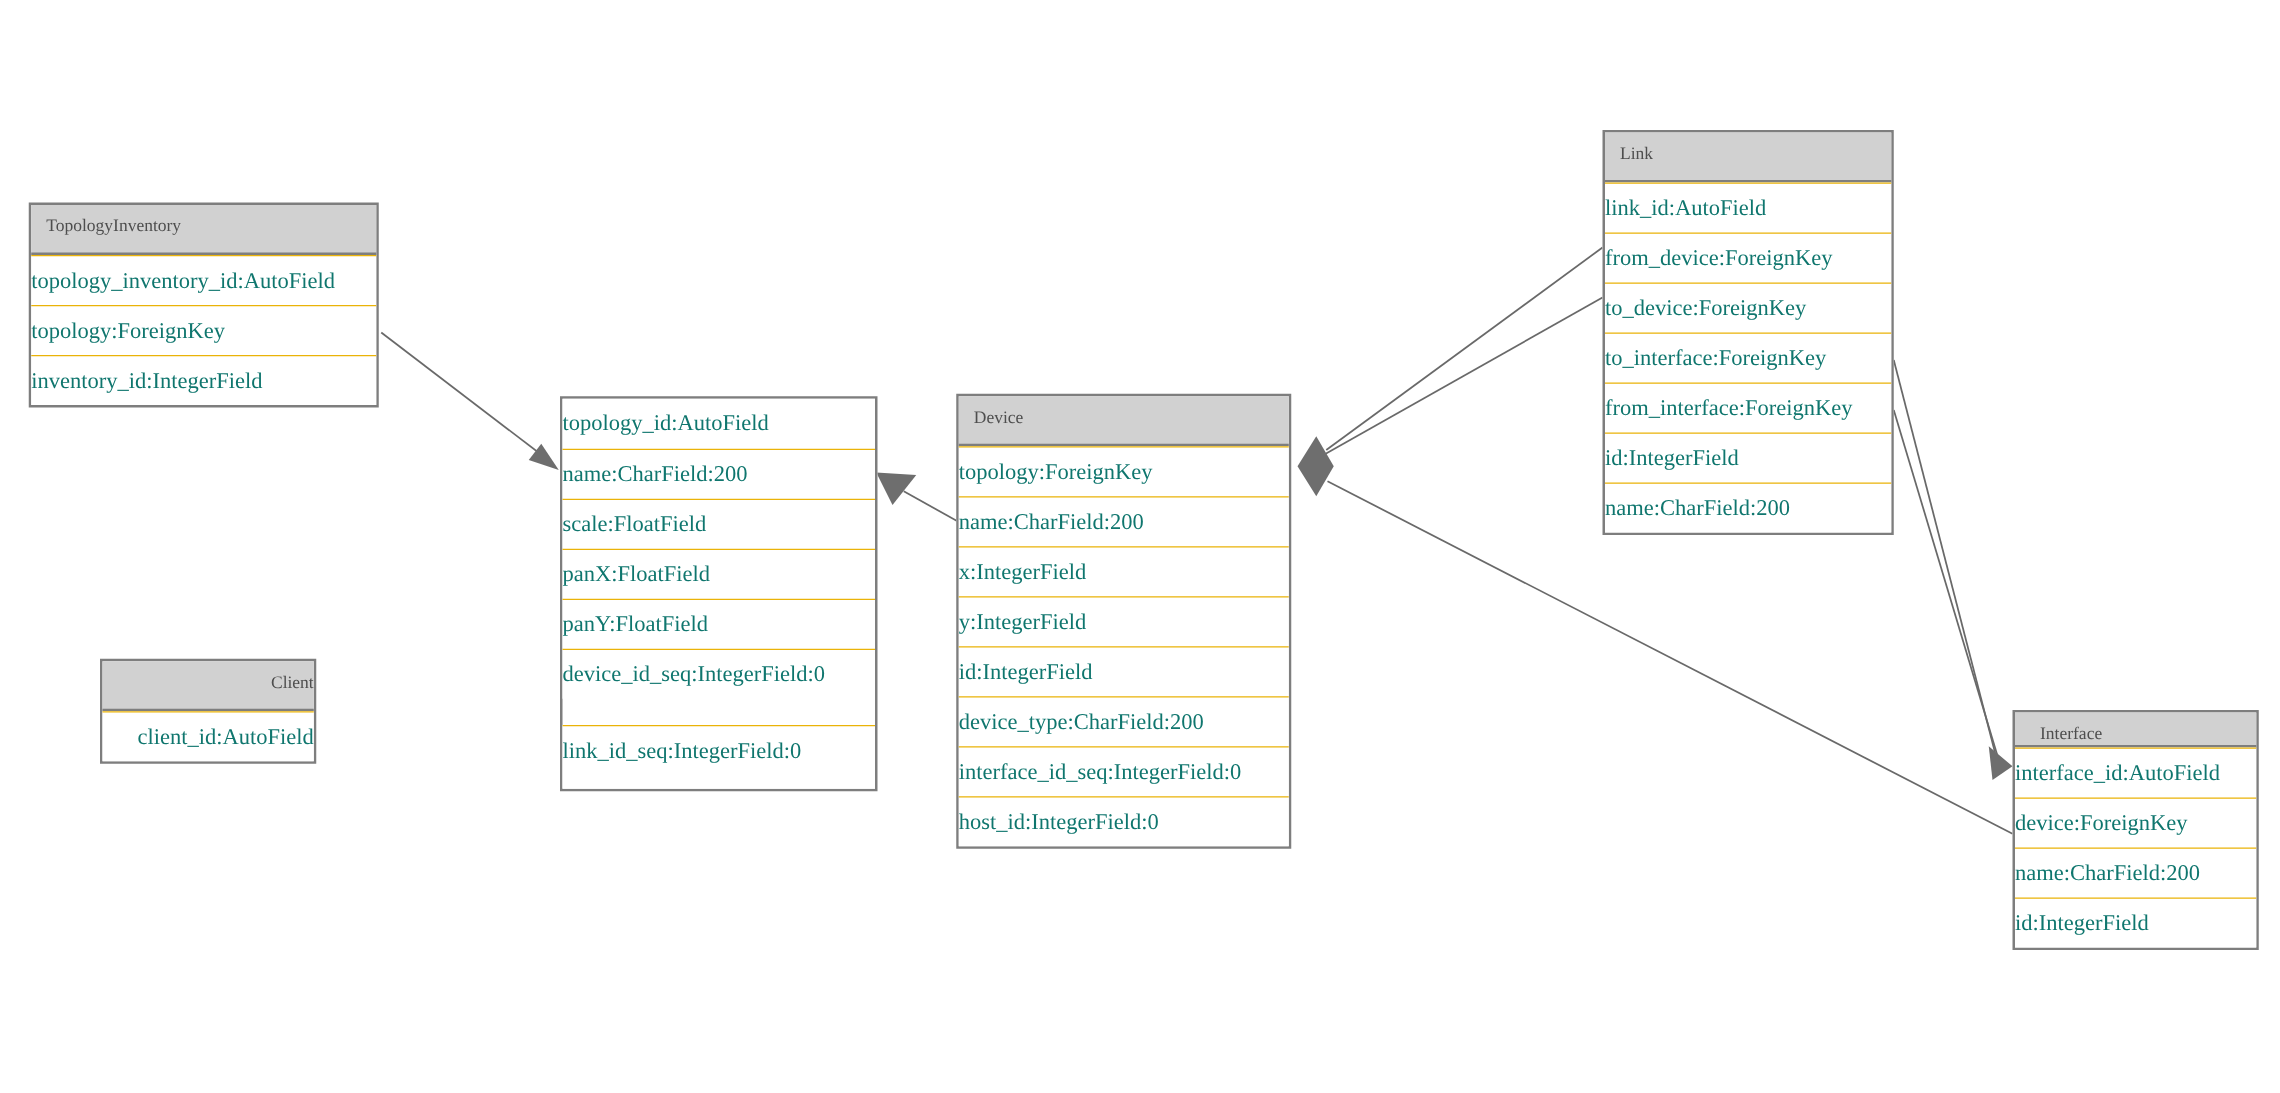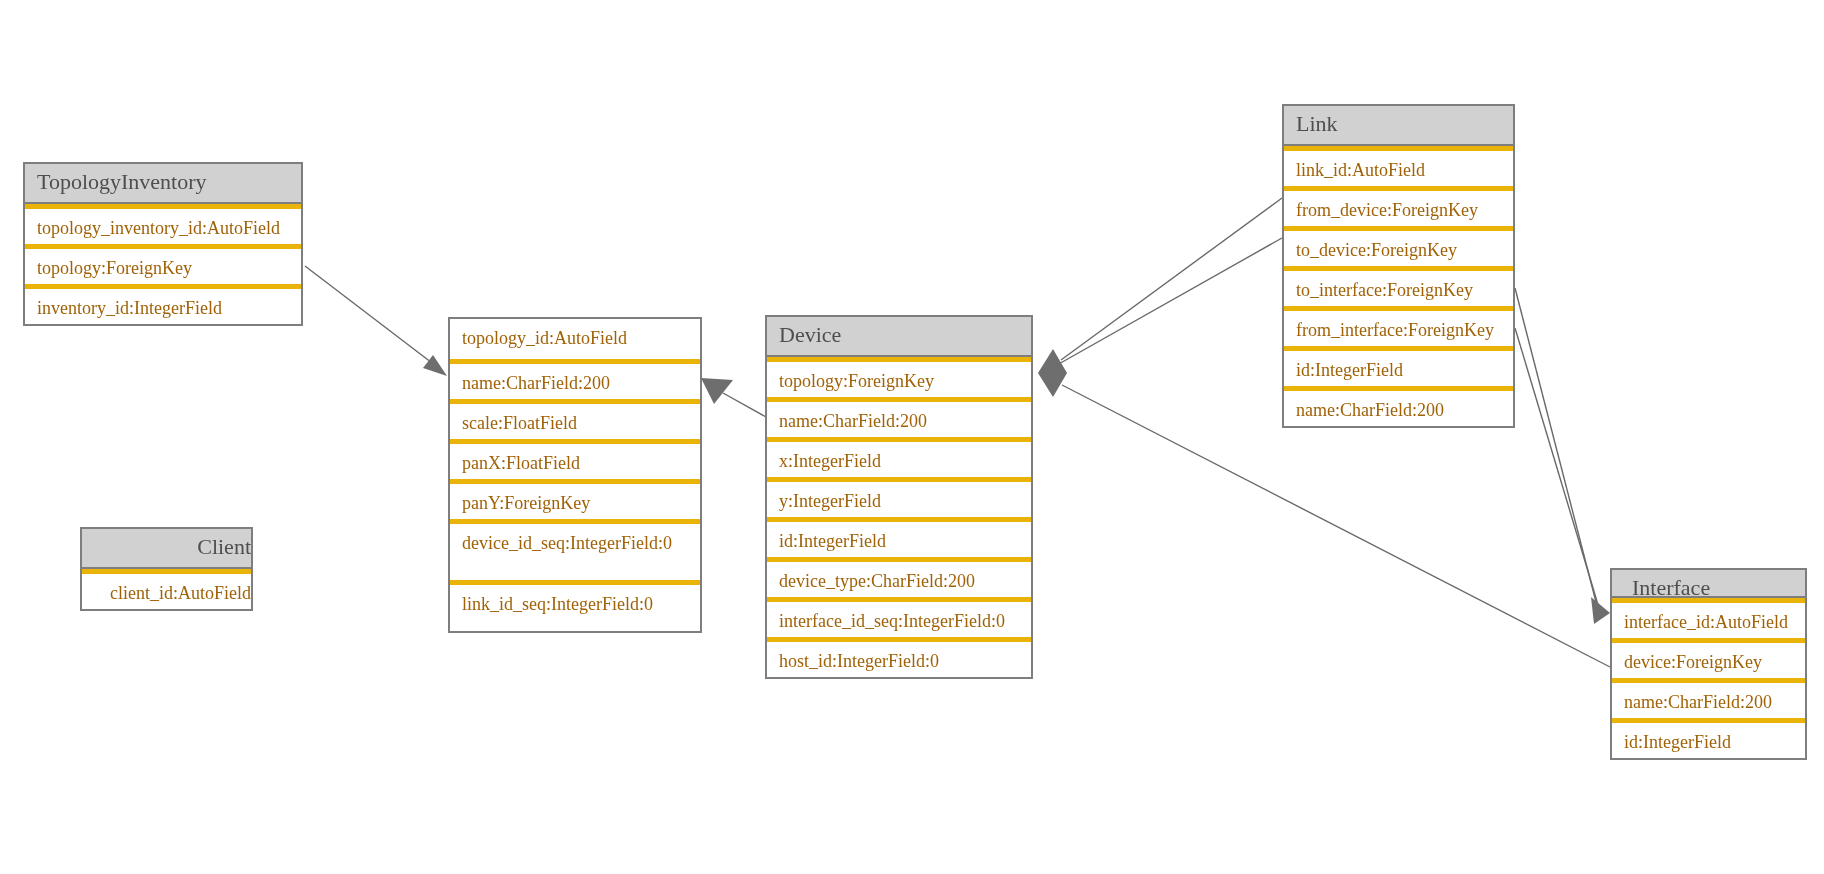--- a/index.html
+++ b/index.html
@@ -25,32 +25,31 @@
     position: absolute;
     box-sizing: border-box;
     border: 2px solid #7e7e7e;
     background: #ffffff;
   }
   .er-header {
     box-sizing: border-box;
     background: #d1d1d1;
     border-bottom: 2px solid #7e7e7e;
     padding-left: 12px;
-    font-size: 22px;
+    font-size: 14px;
     color: #4e4e4e;
     white-space: nowrap;
     overflow: hidden;
   }
   .er-row {
     box-sizing: border-box;
     background: #ffffff;
-    border-top: 5px solid #eab308;
-    padding-left: 12px;
+    border-top: 1px solid #eab308;
     font-size: 18px;
-    color: #a16207;
+    color: #0f766e;
     white-space: nowrap;
     overflow: hidden;
   }
   .er-row:first-of-type {
     border-top: none;
   }
 </style>
 </head>
 <body>
 
@@ -73,21 +72,21 @@
         <div class="er-header" style="height: 40px; line-height: 36px;">TopologyInventory</div>
         <div class="er-row" style="height: 40px; line-height: 38px;">topology_inventory_id:AutoField</div>
         <div class="er-row" style="height: 40px; line-height: 38px;">topology:ForeignKey</div>
         <div class="er-row" style="height: 40px; line-height: 38px;">inventory_id:IntegerField</div>
       </div>
       <div class="er-table" style="left: 448px; top: 317px; width: 254px;">
         <div class="er-row" style="height: 40px; line-height: 38px;">topology_id:AutoField</div>
         <div class="er-row" style="height: 40px; line-height: 38px;">name:CharField:200</div>
         <div class="er-row" style="height: 40px; line-height: 38px;">scale:FloatField</div>
         <div class="er-row" style="height: 40px; line-height: 38px;">panX:FloatField</div>
-        <div class="er-row" style="height: 40px; line-height: 38px;">panY:ForeignKey</div>
+        <div class="er-row" style="height: 40px; line-height: 38px;">panY:FloatField</div>
         <div class="er-row" style="height: 40px; line-height: 38px;">device_id_seq:IntegerField:0</div>
         <div class="er-row" style="height: 51px; line-height: 38px; margin-top: 21px;">link_id_seq:IntegerField:0</div>
       </div>
       <div class="er-table" style="left: 80px; top: 527px; width: 173px; text-align: right;">
         <div class="er-header" style="height: 40px; line-height: 36px;">Client</div>
         <div class="er-row" style="height: 40px; line-height: 38px;">client_id:AutoField</div>
       </div>
       <div class="er-table" style="left: 765px; top: 315px; width: 268px;">
         <div class="er-header" style="height: 40px; line-height: 36px;">Device</div>
         <div class="er-row" style="height: 40px; line-height: 38px;">topology:ForeignKey</div>

